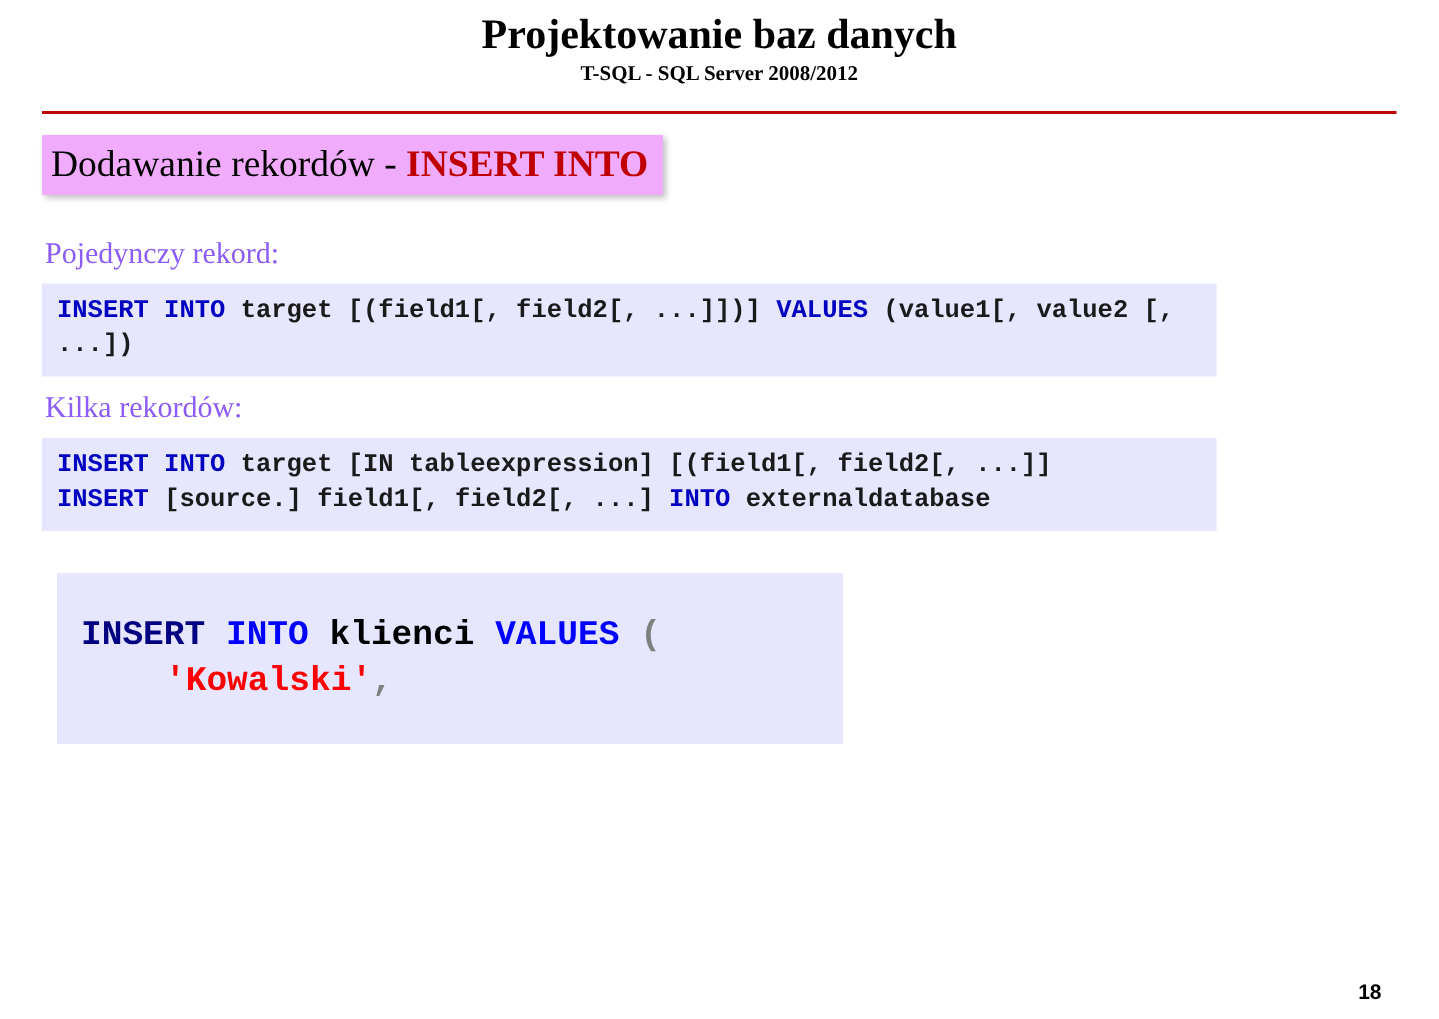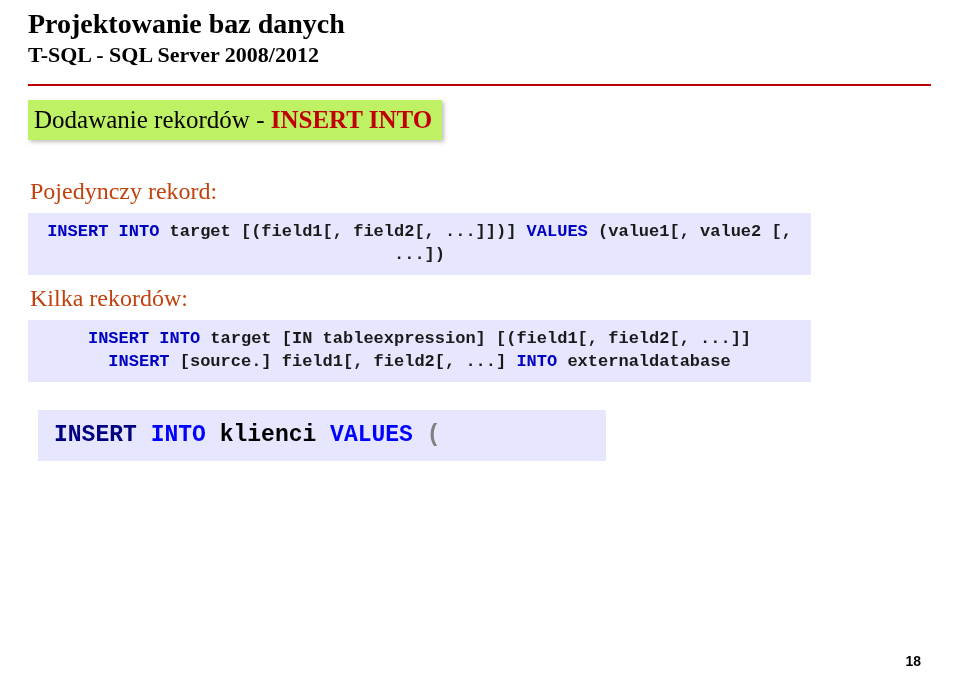--- a/index.html
+++ b/index.html
@@ -5,82 +5,81 @@
     * { margin: 0; padding: 0; box-sizing: border-box; }
     body {
       width: 959px;
       height: 679px;
       background: #ffffff;
       font-family: "Times New Roman", serif;
       position: relative;
       padding: 8px 28px 20px 28px;
     }
     .header {
-      text-align: left;
+      text-align: center;
       margin-bottom: 16px;
     }
     .title {
       font-size: 28px;
       font-weight: bold;
       color: #000;
     }
     .subtitle {
-      font-size: 22px;
+      font-size: 14px;
       font-weight: bold;
       color: #000;
       margin-top: 2px;
     }
     .hr-line {
       border: none;
       border-top: 2px solid #c00000;
       margin-top: 10px;
       margin-bottom: 14px;
     }
     .section-title-box {
       display: inline-block;
       padding: 6px 10px 6px 6px;
       box-shadow: 2px 2px 4px rgba(0,0,0,0.25);
-      background: #bef264;
-      margin-bottom: 32px;
+      background: #f0abfc;
+      margin-bottom: 22px;
     }
     .section-title {
       font-size: 25px;
       color: #000;
     }
     .section-title .red {
       color: #c00000;
       font-weight: bold;
     }
     .body-text {
-      font-size: 24px;
-      color: #c2410c;
+      font-size: 20px;
+      color: #8b5cf6;
       margin-bottom: 8px;
       margin-top: 6px;
       padding-left: 2px;
     }
     .code-box {
       background: #e6e6ff;
       padding: 8px 10px;
       margin-bottom: 10px;
       margin-right: 120px;
       font-family: "Courier New", monospace;
       font-size: 17px;
       font-weight: bold;
       color: #000;
       line-height: 1.35;
-      text-align: center;
     }
     .code-box .blue { color: #0000c0; }
     .code-box .dark { color: #1a1a1a; }
     .example-box {
       background: #e6e6ff;
-      padding: 10px 16px;
+      padding: 26px 16px;
       margin-top: 28px;
       margin-left: 10px;
-      width: 568px;
+      width: 524px;
       font-family: "Courier New", monospace;
       font-size: 23px;
       font-weight: bold;
       line-height: 1.35;
     }
     .example-box .kw-navy { color: #000080; }
     .example-box .kw-blue { color: #0000ff; }
     .example-box .ident { color: #000; }
     .example-box .gray { color: #808080; }
     .example-box .red-str { color: #ff0000; }
@@ -125,18 +124,21 @@
   <span class="blue">INSERT INTO </span><span class="dark">target [IN tableexpression] [(field1[, field2[, ...]]</span><br>
   <span class="blue">INSERT </span><span class="dark">[source.] field1[, field2[, ...] </span><span class="blue">INTO</span><span class="dark"> externaldatabase</span>
 </div>
 
 <div class="example-box">
   <span class="kw-navy">INSERT</span>
   <span class="kw-blue">INTO</span>
   <span class="ident">klienci</span>
   <span class="kw-blue">VALUES</span>
   <span class="gray">(</span>
+  <span class="indent">
+    <span class="red-str">'Kowalski'</span><span class="gray">,</span>
+  </span>
 </div>
 
 <div class="page-number">18</div>
 
 
 
 
 </body></html>

